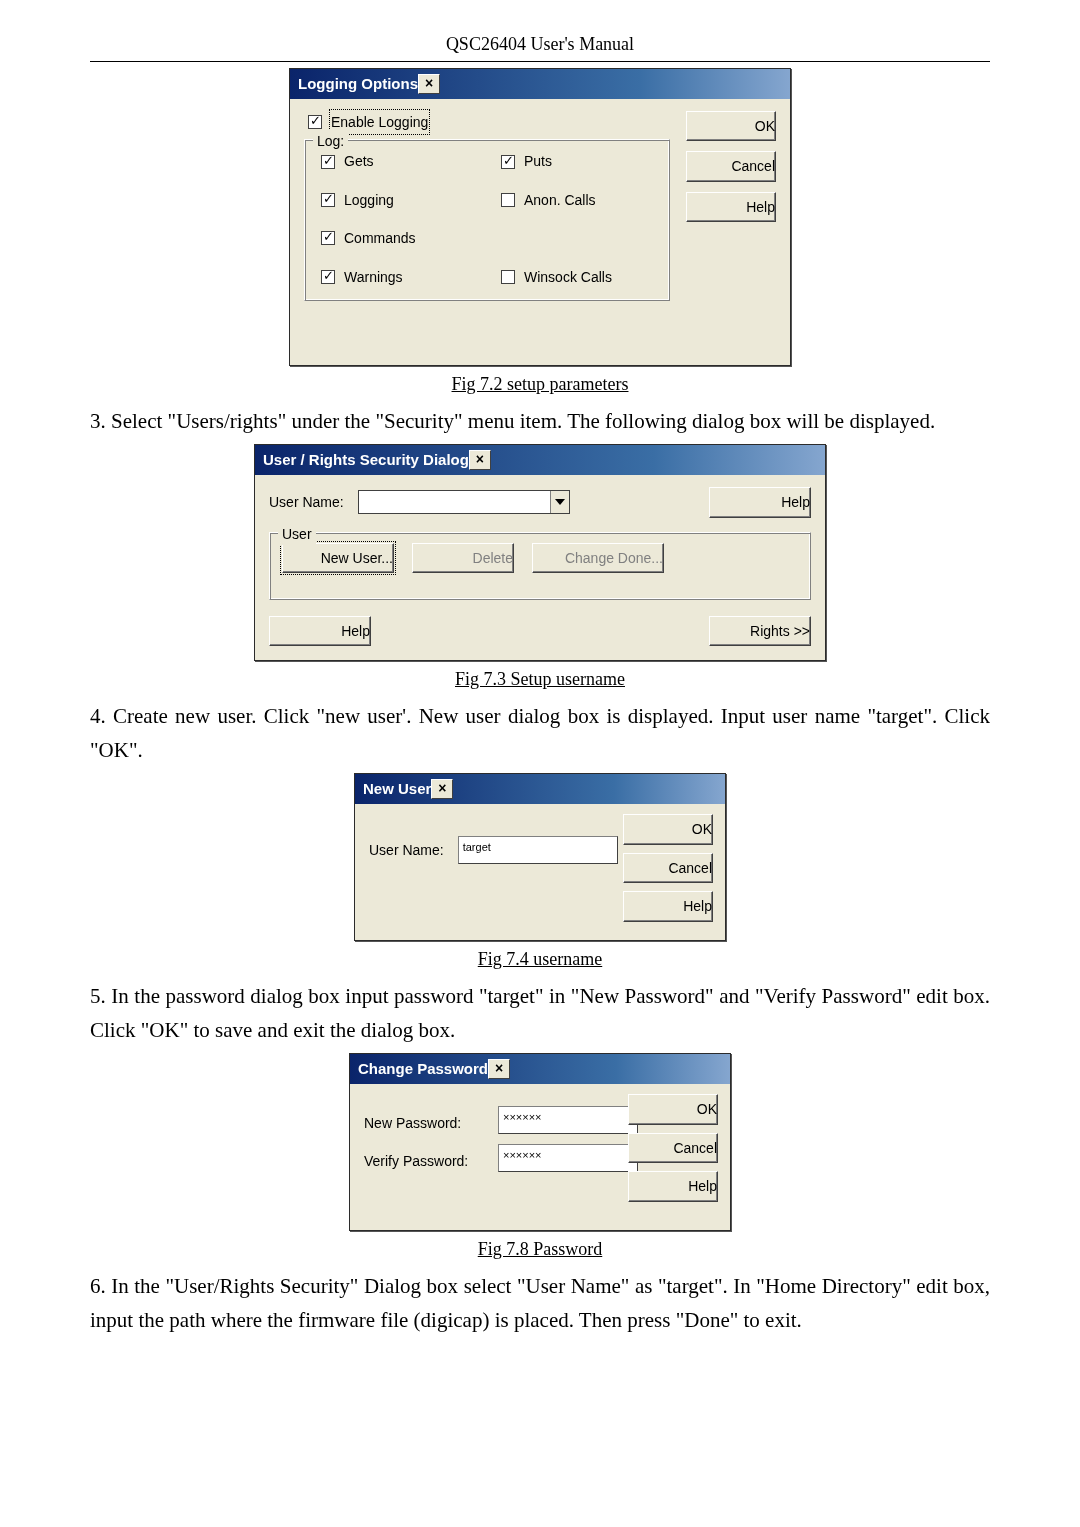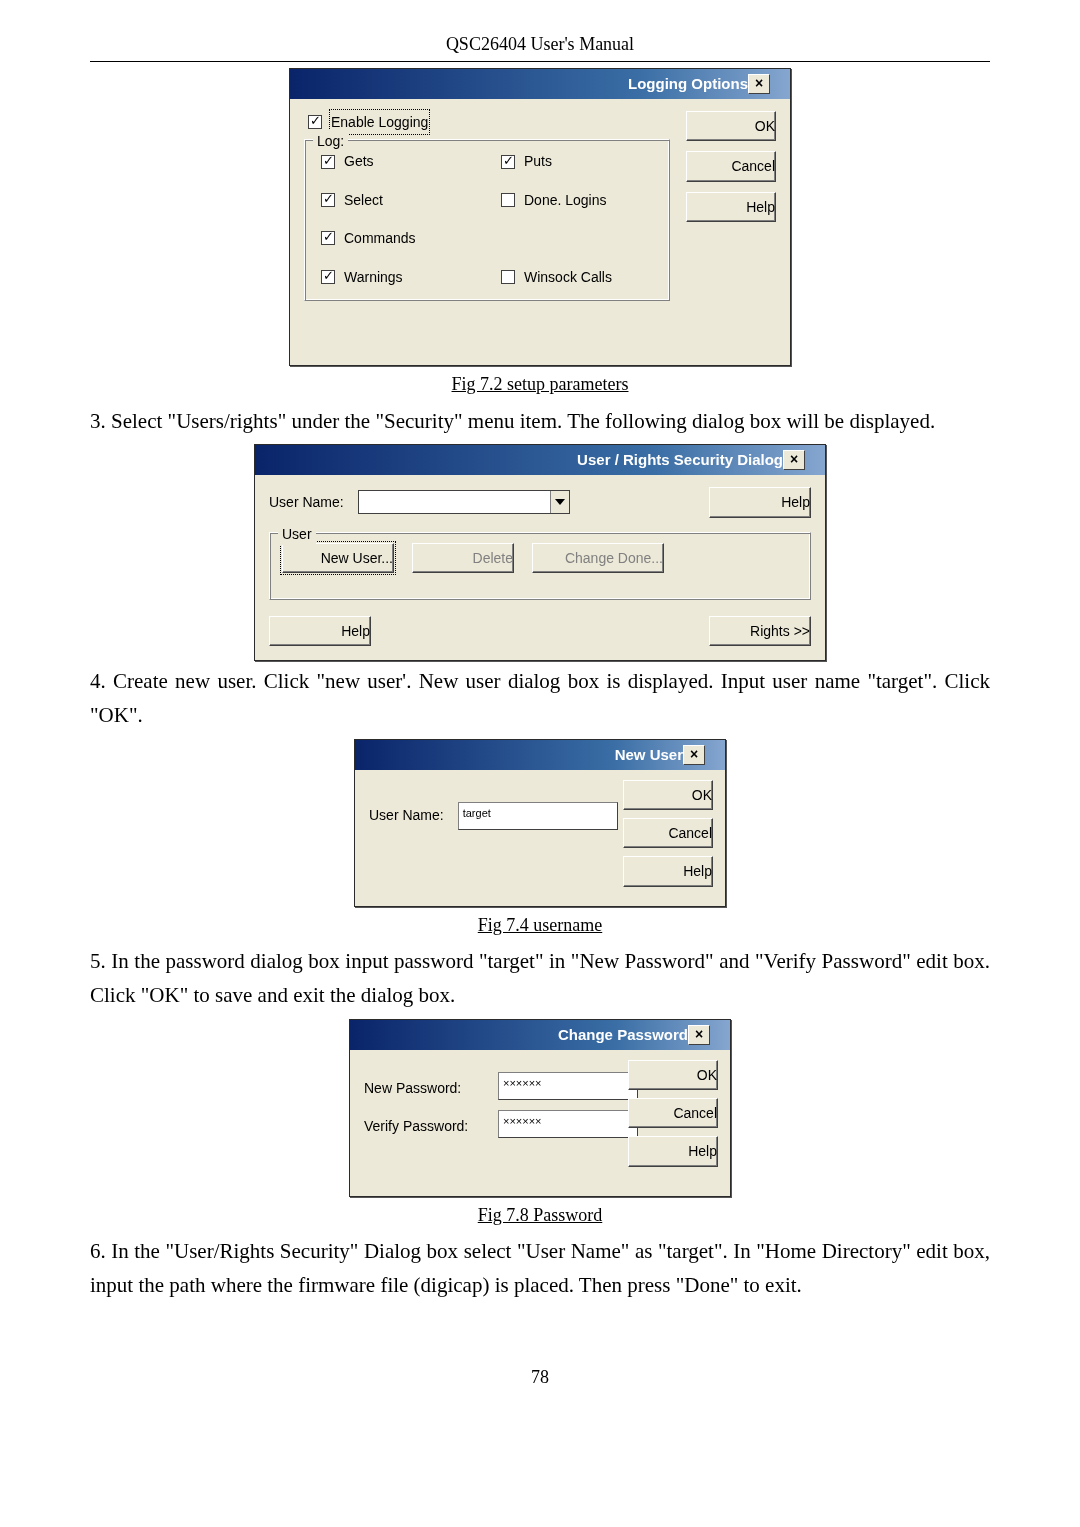--- a/index.html
+++ b/index.html
@@ -59,21 +59,21 @@
     background:var(--win-bg);
     border:1px solid #2b2b2b;
     box-shadow:1px 1px 0 #555;
     margin:6px auto 4px auto;
   }
   .titlebar{
     background:linear-gradient(to right,#0a246a,#3a6ea5 70%,#85a6cf);
     color:#fff;
     display:flex;
     align-items:center;
-    justify-content:flex-end;
+    justify-content:flex-start;
     padding:3px 20px 3px 8px;
     font-weight:bold;
     font-size:15px;
   }
   .closebox{
     width:20px;height:18px;
     background:var(--btn-face);
     border:1px solid #fff;
     border-right-color:#404040;
     border-bottom-color:#404040;
@@ -188,25 +188,25 @@
           <label class="chk">
               <input type="checkbox" checked="" style="">
               <span>Gets</span>
             </label>
           <label class="chk">
               <input type="checkbox" checked="" style="">
               <span>Puts</span>
             </label>
           <label class="chk">
               <input type="checkbox" checked="" style="">
-              <span>Select</span>
+              <span>Logging</span>
             </label>
           <label class="chk">
               <input type="checkbox" style="">
-              <span>Done. Logins</span>
+              <span>Anon. Calls</span>
             </label>
           <label class="chk">
               <input type="checkbox" checked="" style="">
               <span>Commands</span>
             </label>
           <span></span>
           <label class="chk">
               <input type="checkbox" checked="" style="">
               <span>Warnings</span>
             </label>
@@ -254,20 +254,21 @@
           <span class="btn disabled" style="width:130px">Change Done...</span>
         </div>
       </div>
 
       <div class="bottom">
         <span class="btn" style="width:100px">Help</span>
         <span class="btn" style="width:100px">Rights &gt;&gt;</span>
       </div>
     </div>
   </div>
+  <div class="cap">Fig 7.3 Setup username</div>
 
   <div class="para" style="text-indent:0;">4.    Create new user. Click "new user'. New user dialog box is displayed. Input user name "target". Click "OK".</div>
 
   <div class="dlg d3">
     <div class="titlebar">
       <span>New User</span>
       <span class="closebox">×</span>
     </div>
     <div class="dlg-body">
       <div class="row" style="margin-top:20px;">
@@ -303,14 +304,13 @@
         <span class="btn">OK</span>
         <span class="btn">Cancel</span>
         <span class="btn">Help</span>
       </div>
     </div>
   </div>
   <div class="cap">Fig 7.8 Password</div>
 
   <div class="para" style="text-indent:0;">6.    In the "User/Rights Security" Dialog box select "User Name" as "target". In "Home Directory" edit box, input the path where the firmware file (digicap) is placed. Then press "Done" to exit.</div>
 
-  <div class="pagenum">78</div>
 </div>
 
 </body></html>

